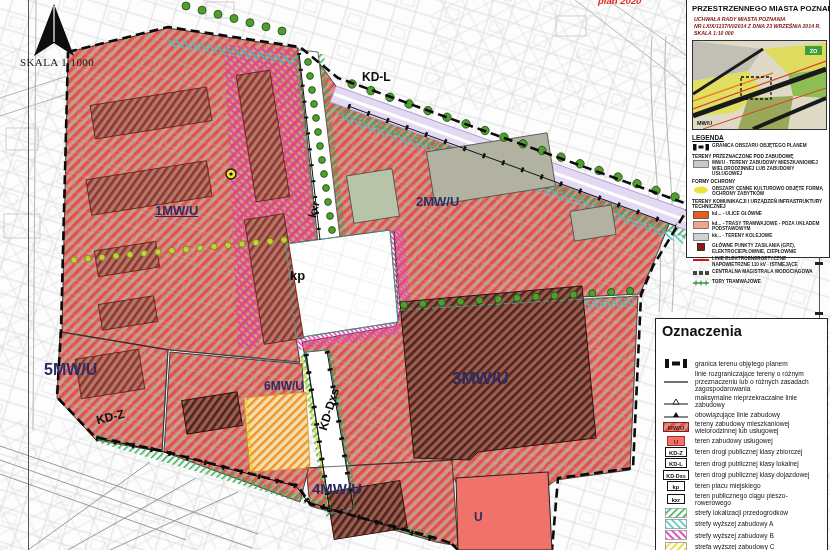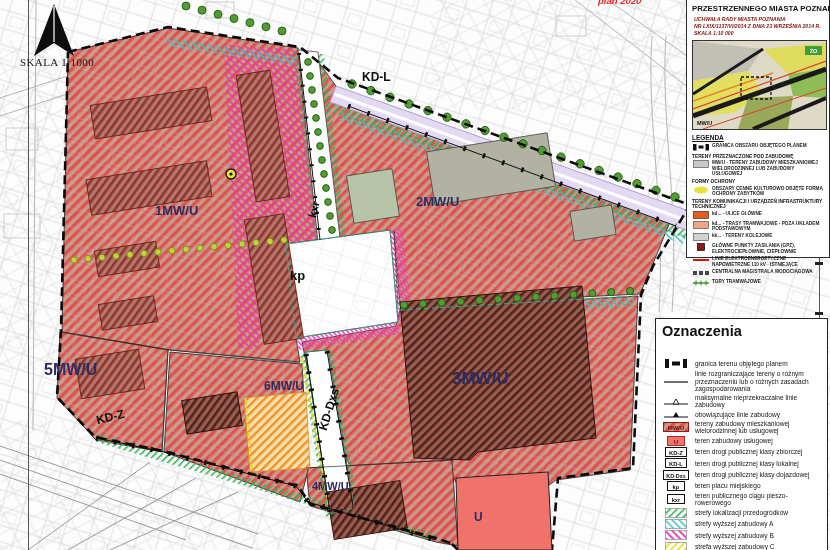--- a/index.html
+++ b/index.html
@@ -313,24 +313,24 @@
   <g>
     <line x1="28.5" y1="0" x2="28.5" y2="550" stroke="#555" stroke-width="1"></line>
     <line x1="819.5" y1="0" x2="819.5" y2="550" stroke="#555" stroke-width="1"></line>
     <rect x="815" y="42" width="8" height="3" fill="#222"></rect>
         <rect x="815" y="152" width="8" height="3" fill="#222"></rect>
     <rect x="815" y="262" width="8" height="3" fill="#222"></rect>
         <rect x="815" y="312" width="8" height="3" fill="#222"></rect>
   </g>
 </svg>
 
-<div class="maplabel" style="left:155px;top:203px;font-size:13px;">1MW/U</div>
+<div class="maplabel" style="left:155px;top:203px;font-size:13px;text-decoration:underline;">1MW/U</div>
 <div class="maplabel" style="left:380px;top:194px;font-size:13px;padding-left:36px;">2MW/U</div>
 <div class="maplabel" style="left:452px;top:369px;font-size:17px;">3MW/U</div>
-<div class="maplabel" style="left:312px;top:480px;font-size:11px;">4MW/U</div>
+<div class="maplabel" style="left:312px;top:480px;font-size:15px;">4MW/U</div>
 <div class="maplabel" style="left:44px;top:361px;font-size:16px;">5MW/U</div>
 <div class="maplabel" style="left:264px;top:379px;font-size:12px;">6MW/U</div>
 <div class="maplabel" style="left:474px;top:510px;font-size:12px;">U</div>
 <div class="roadlabel" style="left:290px;top:268px;font-size:13px;">kp</div>
 <div class="roadlabel" style="left:306px;top:216px;font-size:11px;transform:rotate(-76deg);transform-origin:left top;">kxr</div>
 <div class="roadlabel" style="left:362px;top:70px;font-size:12px;">KD-L</div>
 <div class="roadlabel" style="left:96px;top:410px;font-size:12px;transform:rotate(-14deg);">KD-Z</div>
 <div class="roadlabel" style="left:316px;top:428px;font-size:12px;transform:rotate(-73deg);transform-origin:left top;">KD-Dxs</div>
 
 <svg class="abs" width="52" height="58" viewBox="0 0 52 58" style="left:28px;top:2px;">

